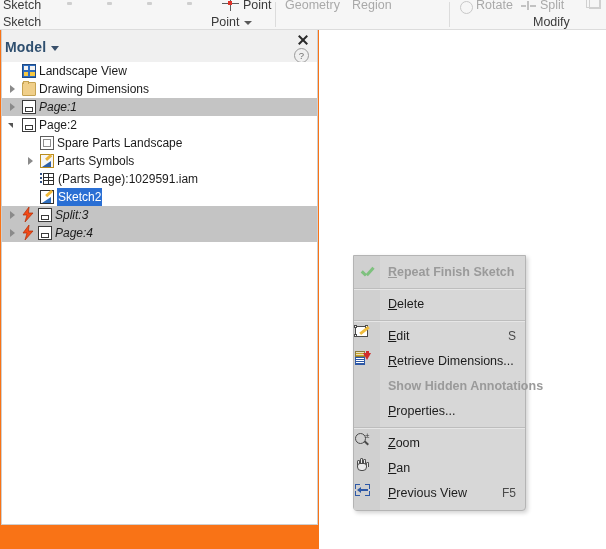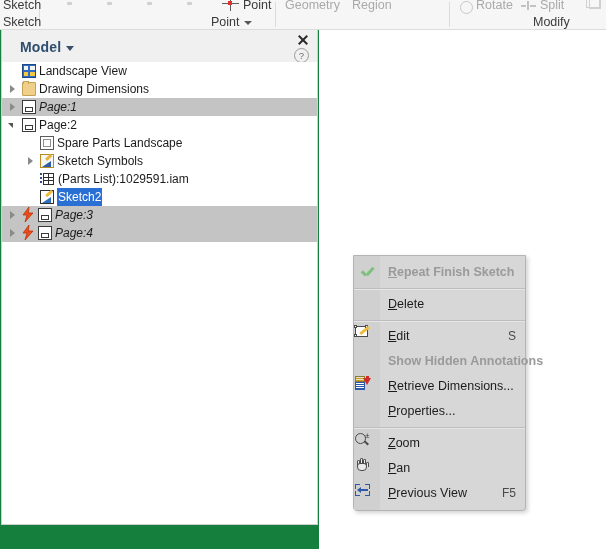--- a/index.html
+++ b/index.html
@@ -3,21 +3,21 @@
 <meta charset="utf-8">
 <style>
   html,body{margin:0;padding:0;}
   body{
     width:606px;height:549px;overflow:hidden;
     background:#ffffff;
     font-family:"Liberation Sans",sans-serif;
     font-size:12px;color:#1a1a1a;
     -webkit-font-smoothing:antialiased;
   }
-  .app{position:relative;width:562px;height:549px;background:#15803d;padding-left:16px;}
+  .app{position:relative;width:562px;height:549px;background:#f97316;padding-left:16px;}
 
   
   .ribbon{
     position:absolute;left:0;top:0;width:606px;height:29px;
     background:#f6f6f6;
     border-bottom:1px solid #dcdcdc;
   }
   .rb-sep{position:absolute;top:2px;width:1px;height:25px;background:#dcdcdc;}
 
   .rb-toplabel{
@@ -50,21 +50,21 @@
   .ico-corner i{position:absolute;border:1.5px solid #d0d0d0;}
 
   
   .browser{
     position:absolute;left:1px;top:30px;width:317px;height:495px;
     background:#ffffff;border:1px solid #cfcfcf;border-top:none;
     box-sizing:border-box;
   }
   .br-titlebar{position:relative;height:32px;background:#f0f0f0;}
   .br-title{
-    position:absolute;left:18px;top:9px;font-size:14px;font-weight:bold;
+    position:absolute;left:3px;top:9px;font-size:14px;font-weight:bold;
     color:#2f4f6f;letter-spacing:0.2px;
   }
   .br-title .cv{
     display:inline-block;width:0;height:0;margin-left:5px;
     border-left:4.5px solid transparent;border-right:4.5px solid transparent;
     border-top:5px solid #39506b;vertical-align:middle;
   }
   .br-close{
     position:absolute;right:7px;top:3px;width:14px;height:14px;cursor:pointer;
   }
@@ -328,38 +328,38 @@
         <div class="node">
           <span class="exp" style="left:24px">
             <i class="tri-c"></i>
           </span>
           <span style="position:absolute;left:38px;top:0;width:16px;height:18px">
             <span class="ic ic-sketchsym">
               <i class="tri"></i>
               <i class="pen"></i>
             </span>
           </span>
-          <span class="lbl" style="left:55px">Sketch Symbols</span>
+          <span class="lbl" style="left:55px">Parts Symbols</span>
         </div>
         <div class="node">
           <span style="position:absolute;left:38px;top:0;width:16px;height:18px">
             <span class="ic ic-partslist">
               <span class="dots">
                 <i style="top:0"></i>
                 <i style="top:4px"></i>
                 <i style="top:8px"></i>
               </span>
               <span class="grid">
                 <i class="hl1"></i>
                 <i class="hl2"></i>
                 <i class="vl"></i>
               </span>
             </span>
           </span>
-          <span class="lbl" style="left:56px">(Parts List):1029591.iam</span>
+          <span class="lbl" style="left:56px">(Parts Page):1029591.iam</span>
         </div>
         <div class="node">
           <span style="position:absolute;left:38px;top:0;width:16px;height:18px">
             <span class="ic ic-sketch">
               <i class="tri"></i>
               <i class="pen"></i>
             </span>
           </span>
           <span class="lbl hl" style="left:55px">Sketch2</span>
         </div>
@@ -372,21 +372,21 @@
               <svg width="12" height="15" viewBox="0 0 12 15">
                 <path d="M7 0 L1 8 L5 8 L3 15 L11 6 L6.5 6 Z" fill="#f24a18" stroke="#b02d06" stroke-width="0.7"></path>
               </svg>
             </span>
           </span>
           <span style="position:absolute;left:36px;top:0;width:16px;height:18px">
             <span class="ic ic-page">
               <i class="inner"></i>
             </span>
           </span>
-          <span class="lbl" style="left:53px">Page:3</span>
+          <span class="lbl" style="left:53px">Split:3</span>
         </div>
         <div class="node sel-row">
           <span class="exp" style="left:6px">
             <i class="tri-c"></i>
           </span>
           <span style="position:absolute;left:20px;top:0">
             <span class="ic-bolt">
               <svg width="12" height="15" viewBox="0 0 12 15">
                 <path d="M7 0 L1 8 L5 8 L3 15 L11 6 L6.5 6 Z" fill="#f24a18" stroke="#b02d06" stroke-width="0.7"></path>
               </svg>
@@ -411,34 +411,34 @@
         <div class="sep"></div>
         <div class="mi"><span><span class="u">D</span>elete</span></div>
         <div class="sep"></div>
         <div class="mi"><span class="mico ic-edit">
             <i class="bd"></i>
             <i class="dot d1"></i>
             <i class="dot d2"></i>
             <i class="dot d3"></i>
             <i class="pen"></i>
           </span><span><span class="u">E</span>dit</span><span class="key">S</span></div>
-        <div class="mi disabled"><span>Show Hidden Annotations</span></div>
         <div class="mi"><span class="mico ic-retr">
             <span class="top">
               <i style="top:1px"></i>
               <i style="top:3px"></i>
             </span>
             <span class="bot">
               <i style="top:1px"></i>
               <i style="top:3px"></i>
               <i style="top:5px"></i>
             </span>
             <i class="arrs"></i>
             <i class="arr"></i>
           </span><span><span class="u">R</span>etrieve Dimensions...</span></div>
+        <div class="mi disabled"><span>Show Hidden Annotations</span></div>
         <div class="mi"><span><span class="u">P</span>roperties...</span></div>
         <div class="sep"></div>
         <div class="mi"><span class="mico ic-zoom">
             <i class="lens"></i>
             <i class="hnd"></i>
             <i class="pm">±</i>
           </span><span><span class="u">Z</span>oom</span></div>
         <div class="mi"><span class="mico ic-pan">
             <i class="f f1"></i>
             <i class="f f2"></i>

